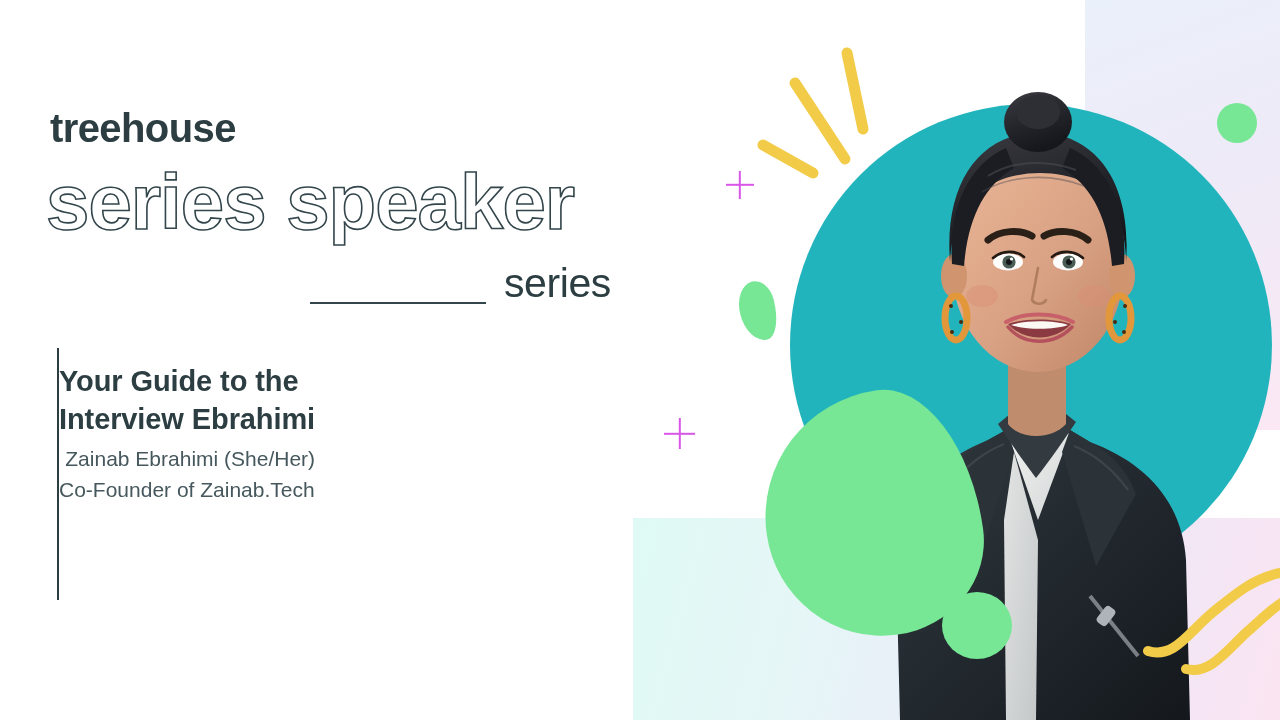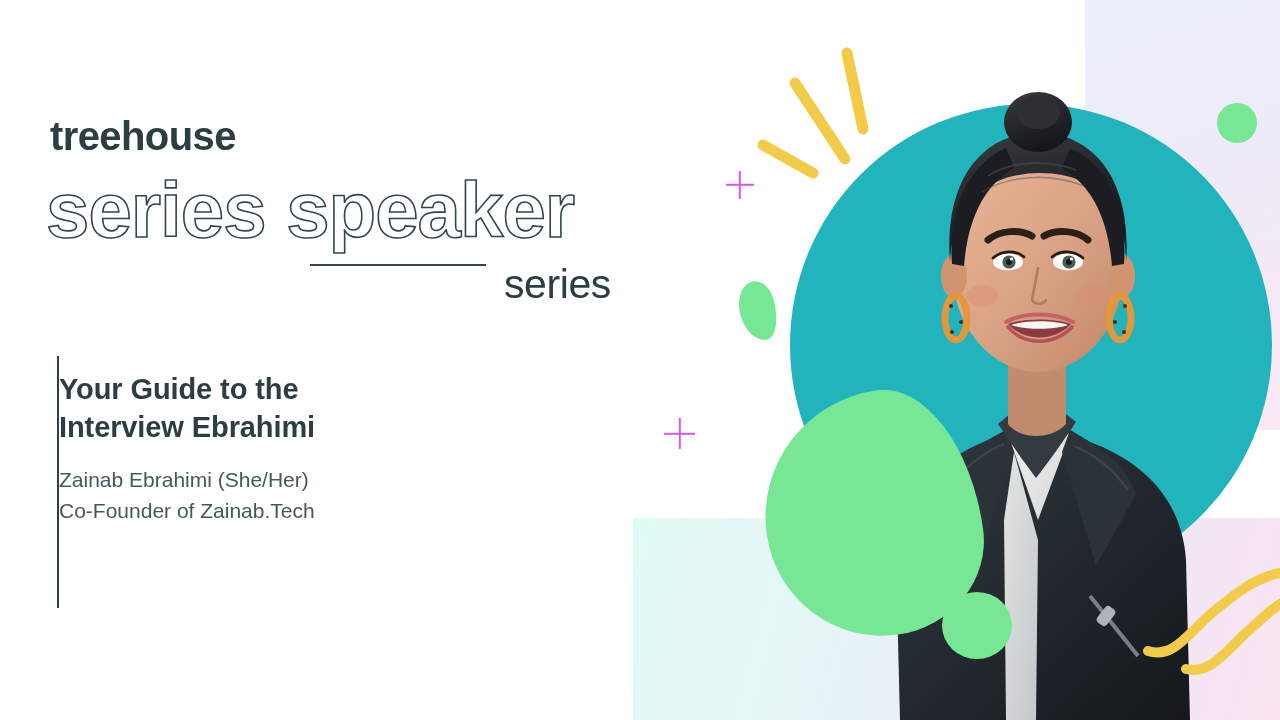--- a/index.html
+++ b/index.html
@@ -116,21 +116,21 @@
   }
   .plus::before { left: 50%; top: 0; width: 2.4px; height: 100%; transform: translateX(-50%); }
   .plus::after  { top: 50%; left: 0; height: 2.4px; width: 100%; transform: translateY(-50%); }
   .plus-1 { left: 726px; top: 171px; width: 28px; height: 28px; }
   .plus-2 { left: 664px; top: 418px; width: 31px; height: 31px; }
 
   
   .copy {
     position: absolute;
     left: 0;
-    top: 8px;
+    top: 0;
     width: 680px;
     height: 607px;
   }
 
   .treehouse-mark {
     position: absolute;
     left: 50px;
     top: 108px;
     font-size: 40px;
     font-weight: 700;
@@ -152,21 +152,21 @@
     text-shadow: none;
   }
 
   .series-row {
     position: absolute;
     left: 310px;
     top: 256px;
     width: 315px;
     height: 48px;
     display: flex;
-    align-items: flex-start;
+    align-items: flex-end;
     gap: 18px;
   }
   .series-rule {
     flex: 0 0 176px;
     height: 1.8px;
     background: #33464b;
   }
   .series-word {
     font-size: 41px;
     font-weight: 500;
@@ -193,21 +193,21 @@
   }
   .speaker-name,
   .speaker-role {
     font-size: 21px;
     font-weight: 400;
     color: #46585d;
     line-height: 1.5;
     letter-spacing: 0px;
     margin: 0;
   }
-  .speaker-name { margin-top: 17px; }
+  .speaker-name { margin-top: 4px; text-align: right; }
   .event-time {
     font-size: 35px;
     font-weight: 700;
     color: #2c3e42;
     letter-spacing: -0.4px;
     line-height: 1;
     margin-top: 22px;
   }
 </style>
 </head>

